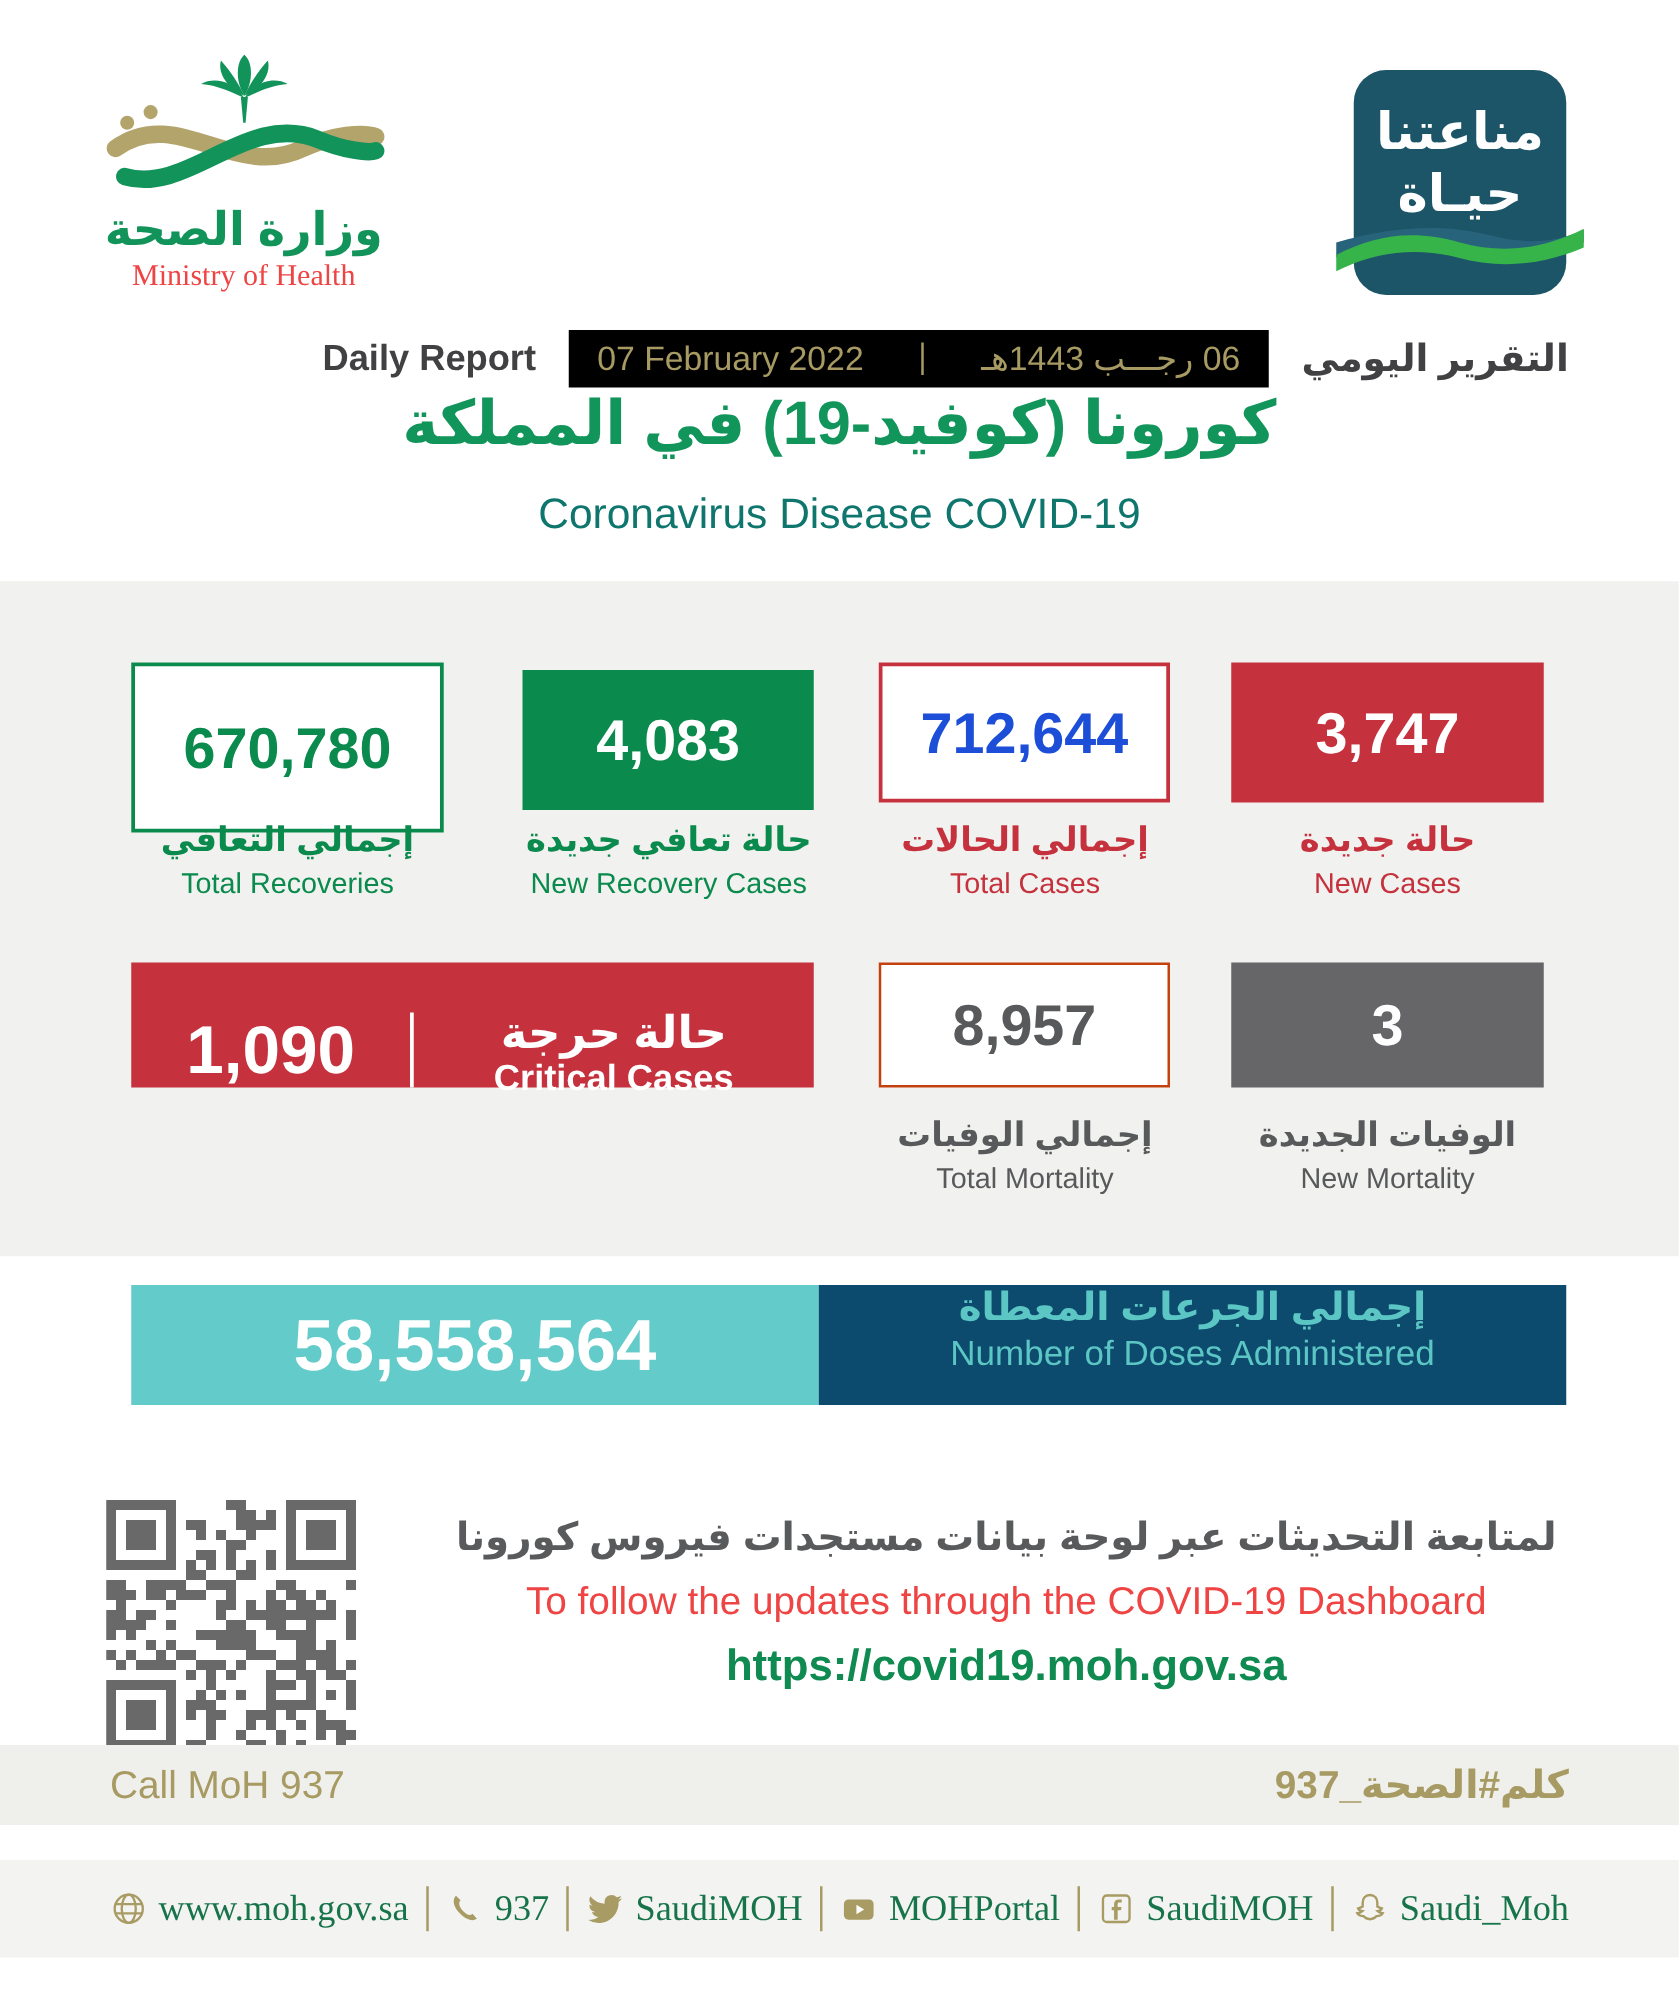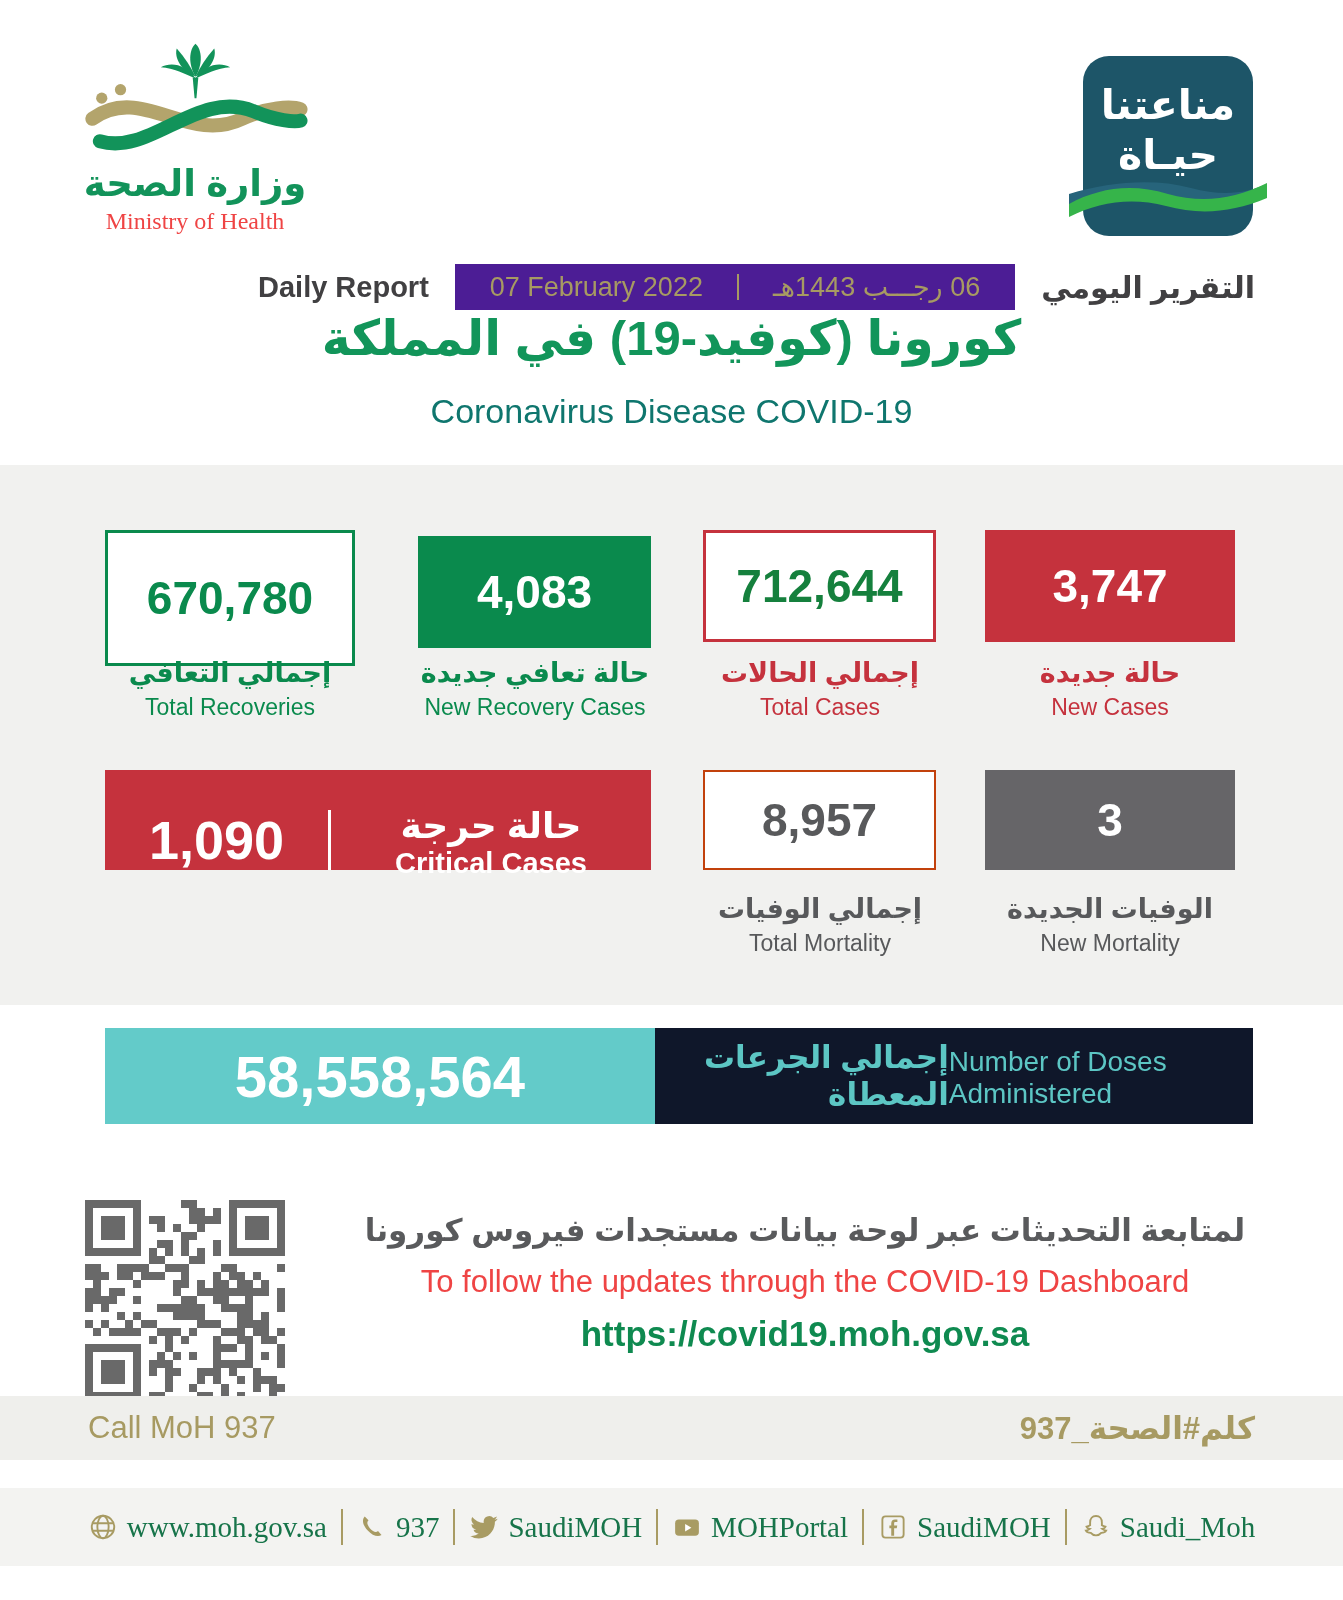--- a/index.html
+++ b/index.html
@@ -16,38 +16,38 @@
   
   .badge { position:absolute; left:1083px; top:56px; width:170px; height:180px;
            background:#1d5568; border-radius:26px; }
   .badge-text { position:absolute; top:24px; left:0; width:100%; text-align:center;
                 color:#ffffff; font-weight:bold; font-size:41px; line-height:1.22; }
   .badge-wave { position:absolute; left:-14px; bottom:14px; width:198px; height:52px; overflow:visible; }
   
   .header-row { position:absolute; top:264px; left:258px; width:997px; height:46px;
                 display:flex; align-items:center; }
   .hdr-en { font-size:29px; font-weight:bold; color:#414042; white-space:nowrap; }
-  .date-chip { flex:1; margin:0 26px; background:#4c1d95; height:46px; display:flex;
-               align-items:center; justify-content:center; gap:34px; color:#a79a62; font-size:27px; }
+  .date-chip { flex:1; margin:0 26px; background:#000000; height:46px; display:flex;
+               align-items:center; justify-content:center; gap:46px; color:#a79a62; font-size:27px; }
   .date-sep { width:2px; height:26px; background:#a79a62; }
   .hdr-ar { font-size:30px; font-weight:bold; color:#414042; white-space:nowrap; }
   
   .title-ar { position:absolute; top:310px; left:0; width:100%; text-align:center;
               color:#12955a; font-size:49px; font-weight:bold; }
   .title-en { position:absolute; top:392px; left:0; width:100%; text-align:center;
               color:#0f766e; font-size:34px; }
   
   .stats-band { position:absolute; top:465px; left:0; width:1343px; height:540px; background:#f1f1ef; }
   .box { position:absolute; display:flex; align-items:center; justify-content:center;
          font-weight:bold; font-size:46px; }
   .b-green-outline { left:105px; top:65px; width:250px; height:136px; background:#ffffff;
                      border:3px solid #0a8a4d; color:#0a8a4d; }
   .b-green-fill    { left:418px; top:71px; width:233px; height:112px; background:#0a8a4d; color:#ffffff; }
   .b-red-outline   { left:703px; top:65px; width:233px; height:112px; background:#ffffff;
-                     border:3px solid #c5323d; color:#15803d; }
+                     border:3px solid #c5323d; color:#1d4ed8; }
   .b-red-fill      { left:985px; top:65px; width:250px; height:112px; background:#c5323d; color:#ffffff; }
   .lbl { position:absolute; width:300px; text-align:center; top:192px; }
   .lbl .ar { font-size:27px; font-weight:bold; }
   .lbl .en { font-size:23px; margin-top:5px; }
   .lbl-green { color:#0a8a4d; } .lbl-red { color:#c5323d; } .lbl-gray { color:#58595b; }
   .lbl1 { left:80px; } .lbl2 { left:385px; } .lbl3 { left:670px; } .lbl4 { left:960px; }
   .critical { position:absolute; left:105px; top:305px; width:546px; height:100px;
               background:#c5323d; display:flex; color:#ffffff; }
   .crit-num { width:226px; display:flex; align-items:center; justify-content:center;
               font-size:54px; font-weight:bold; border-right:3px solid #ffffff;margin-top:40px; }
@@ -55,22 +55,22 @@
                 justify-content:center; font-weight:bold; line-height:1.15; }
   .crit-label .ar { font-size:36px;margin-top:45px; } .crit-label .en { font-size:29px; }
   .b-gray-outline { left:703px; top:305px; width:233px; height:100px; background:#ffffff;
                     border:2px solid #c2410c; color:#58595b; }
   .b-gray-fill { left:985px; top:305px; width:250px; height:100px; background:#666568; color:#ffffff; }
   .lbl-row2 { top:428px; }
   
   .doses { position:absolute; top:1028px; left:105px; width:1148px; height:96px; display:flex; }
   .doses-num { width:550px; background:#63cbc9; color:#ffffff; font-size:58px; font-weight:bold;
                display:flex; align-items:center; justify-content:center; }
-  .doses-label { flex:1; background:#0f172a; display:flex; flex-direction:row;
-                 align-items:center; justify-content:center; color:#5cc6c4; }
+  .doses-label { flex:1; background:#0c4a6e; display:flex; flex-direction:column;
+                 align-items:center; color:#5cc6c4; }
   .doses-label .ar { font-size:31px; font-weight:bold; }
   .doses-label .en { font-size:28px; margin-top:3px; }
   
   .qr { position:absolute; left:85px; top:1200px; width:200px; height:200px; }
   .dash { position:absolute; left:330px; top:1212px; width:950px; text-align:center; }
   .dash .ar { font-size:31px; font-weight:bold; color:#595a5c; }
   .dash .en { font-size:31px; color:#ef4444; margin-top:15px; }
   .dash .url { display:inline-block; font-size:35px; font-weight:bold; color:#0f8a50;
                margin-top:14px; text-decoration:none; }
   

